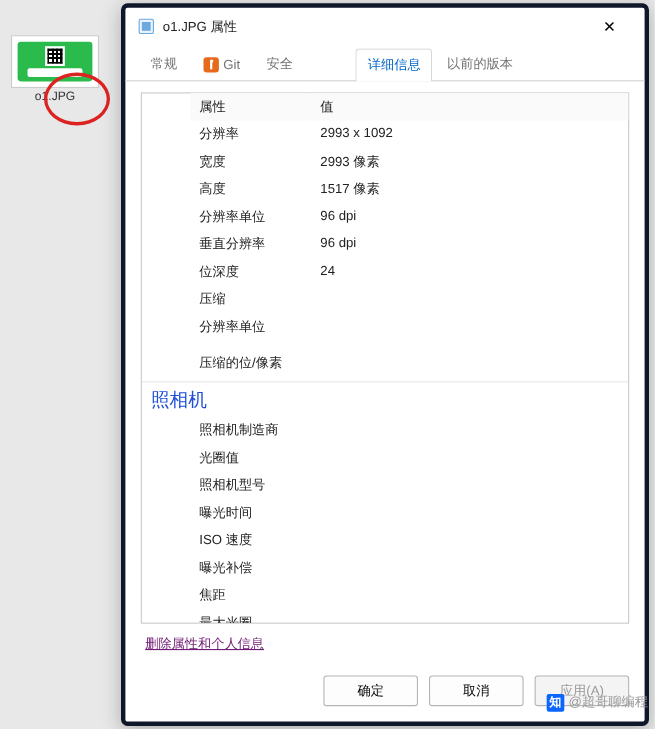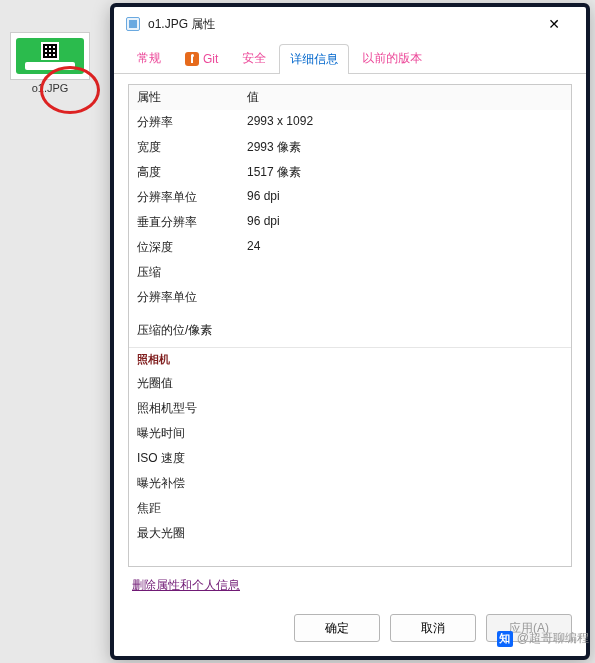--- a/index.html
+++ b/index.html
@@ -47,46 +47,46 @@
   .file-icon::before { content:""; position:absolute; left:2px; top:2px; width:8px; height:8px; background:#6aa9e0; }
   .title-text { font-size: 12px; color: #222; }
   .close-btn {
     margin-left: auto; width: 40px; height: 28px; display: flex; align-items: center; justify-content: center;
     cursor: pointer; border-radius: 4px;
   }
   .close-x { font-size: 14px; }
 
   .tabs { display: flex; padding: 2px 12px 0 12px; gap: 2px; border-bottom: 1px solid #d0d0d0; }
   .tab {
-    padding: 6px 10px 6px 10px; font-size: 12px; color: #ec4899; cursor: pointer;
+    padding: 6px 10px 6px 10px; font-size: 12px; color: #737373; cursor: pointer;
     border: 1px solid transparent; border-bottom: none; border-radius: 4px 4px 0 0;
     display: flex; align-items: center; gap: 4px;
   }
   .tab.active {
-    border-color: #d0d0d0; background: #fff; position: relative; top: 1px; color: #0066cc;
+    border-color: #d0d0d0; background: #fff; position: relative; top: 1px; color: #0066cc; margin-left: 44px;
   }
   .git-icon {
     width: 14px; height: 14px; border-radius: 3px; background: #e66a1c; position: relative;
   }
   .git-icon::before, .git-icon::after { content:""; position:absolute; background:#fff; }
   .git-icon::before { width:2px; height:8px; left:6px; top:3px; }
   .git-icon::after { width:3px; height:3px; border-radius:50%; left:5.5px; top:2px; }
 
   .panel { flex: 1; padding: 10px 14px 6px 14px; display: flex; flex-direction: column; overflow: hidden; }
   .grid-box {
     flex: 1; border: 1px solid #c9c9c9; overflow-y: auto; overflow-x: hidden;
   }
   .row { display: flex; }
   .row.header .cell { background: #fafafa; }
   .cell {
     padding: 4px 8px; font-size: 12px; color: #222; white-space: nowrap;
   }
-  .cell.k { width: 110px; flex-shrink: 0; }
+  .cell.k { width: 110px; flex-shrink: 0; margin-left: 44px; }
   .cell.v { flex: 1; }
-  .section-hdr { color: #7f1d1d; padding: 4px 8px; margin-top: 4px; border-top: 1px solid #e6e6e6; font-size: 11px; font-weight: bold; }
+  .section-hdr { color: #1d4ed8; padding: 4px 8px; margin-top: 4px; border-top: 1px solid #e6e6e6; font-size: 17px; }
   .grid-box::-webkit-scrollbar { width: 16px; }
   .grid-box::-webkit-scrollbar-thumb { background: #c0c0c0; border-radius: 8px; border:4px solid #fff; }
   .grid-box::-webkit-scrollbar-track { background: #fff; }
 
   .link-row { padding: 10px 4px 4px 4px; }
   .link { color: #701a75; text-decoration: underline; font-size: 12px; cursor: pointer; }
 
   .footer {
     padding: 10px 14px 14px 14px; display: flex; justify-content: flex-end; gap: 10px;
   }
@@ -193,20 +193,24 @@
             <div class="cell v"></div>
           </div>
           <div class="row">
             <div class="cell k">压缩的位/像素</div>
             <div class="cell v"></div>
           </div>
         </div>
       <div class="section-hdr">照相机</div>
       <div id="sec2">
           <div class="row">
+            <div class="cell k">照相机制造商</div>
+            <div class="cell v"></div>
+          </div>
+          <div class="row">
             <div class="cell k">光圈值</div>
             <div class="cell v"></div>
           </div>
           <div class="row">
             <div class="cell k">照相机型号</div>
             <div class="cell v"></div>
           </div>
           <div class="row">
             <div class="cell k">曝光时间</div>
             <div class="cell v"></div>

